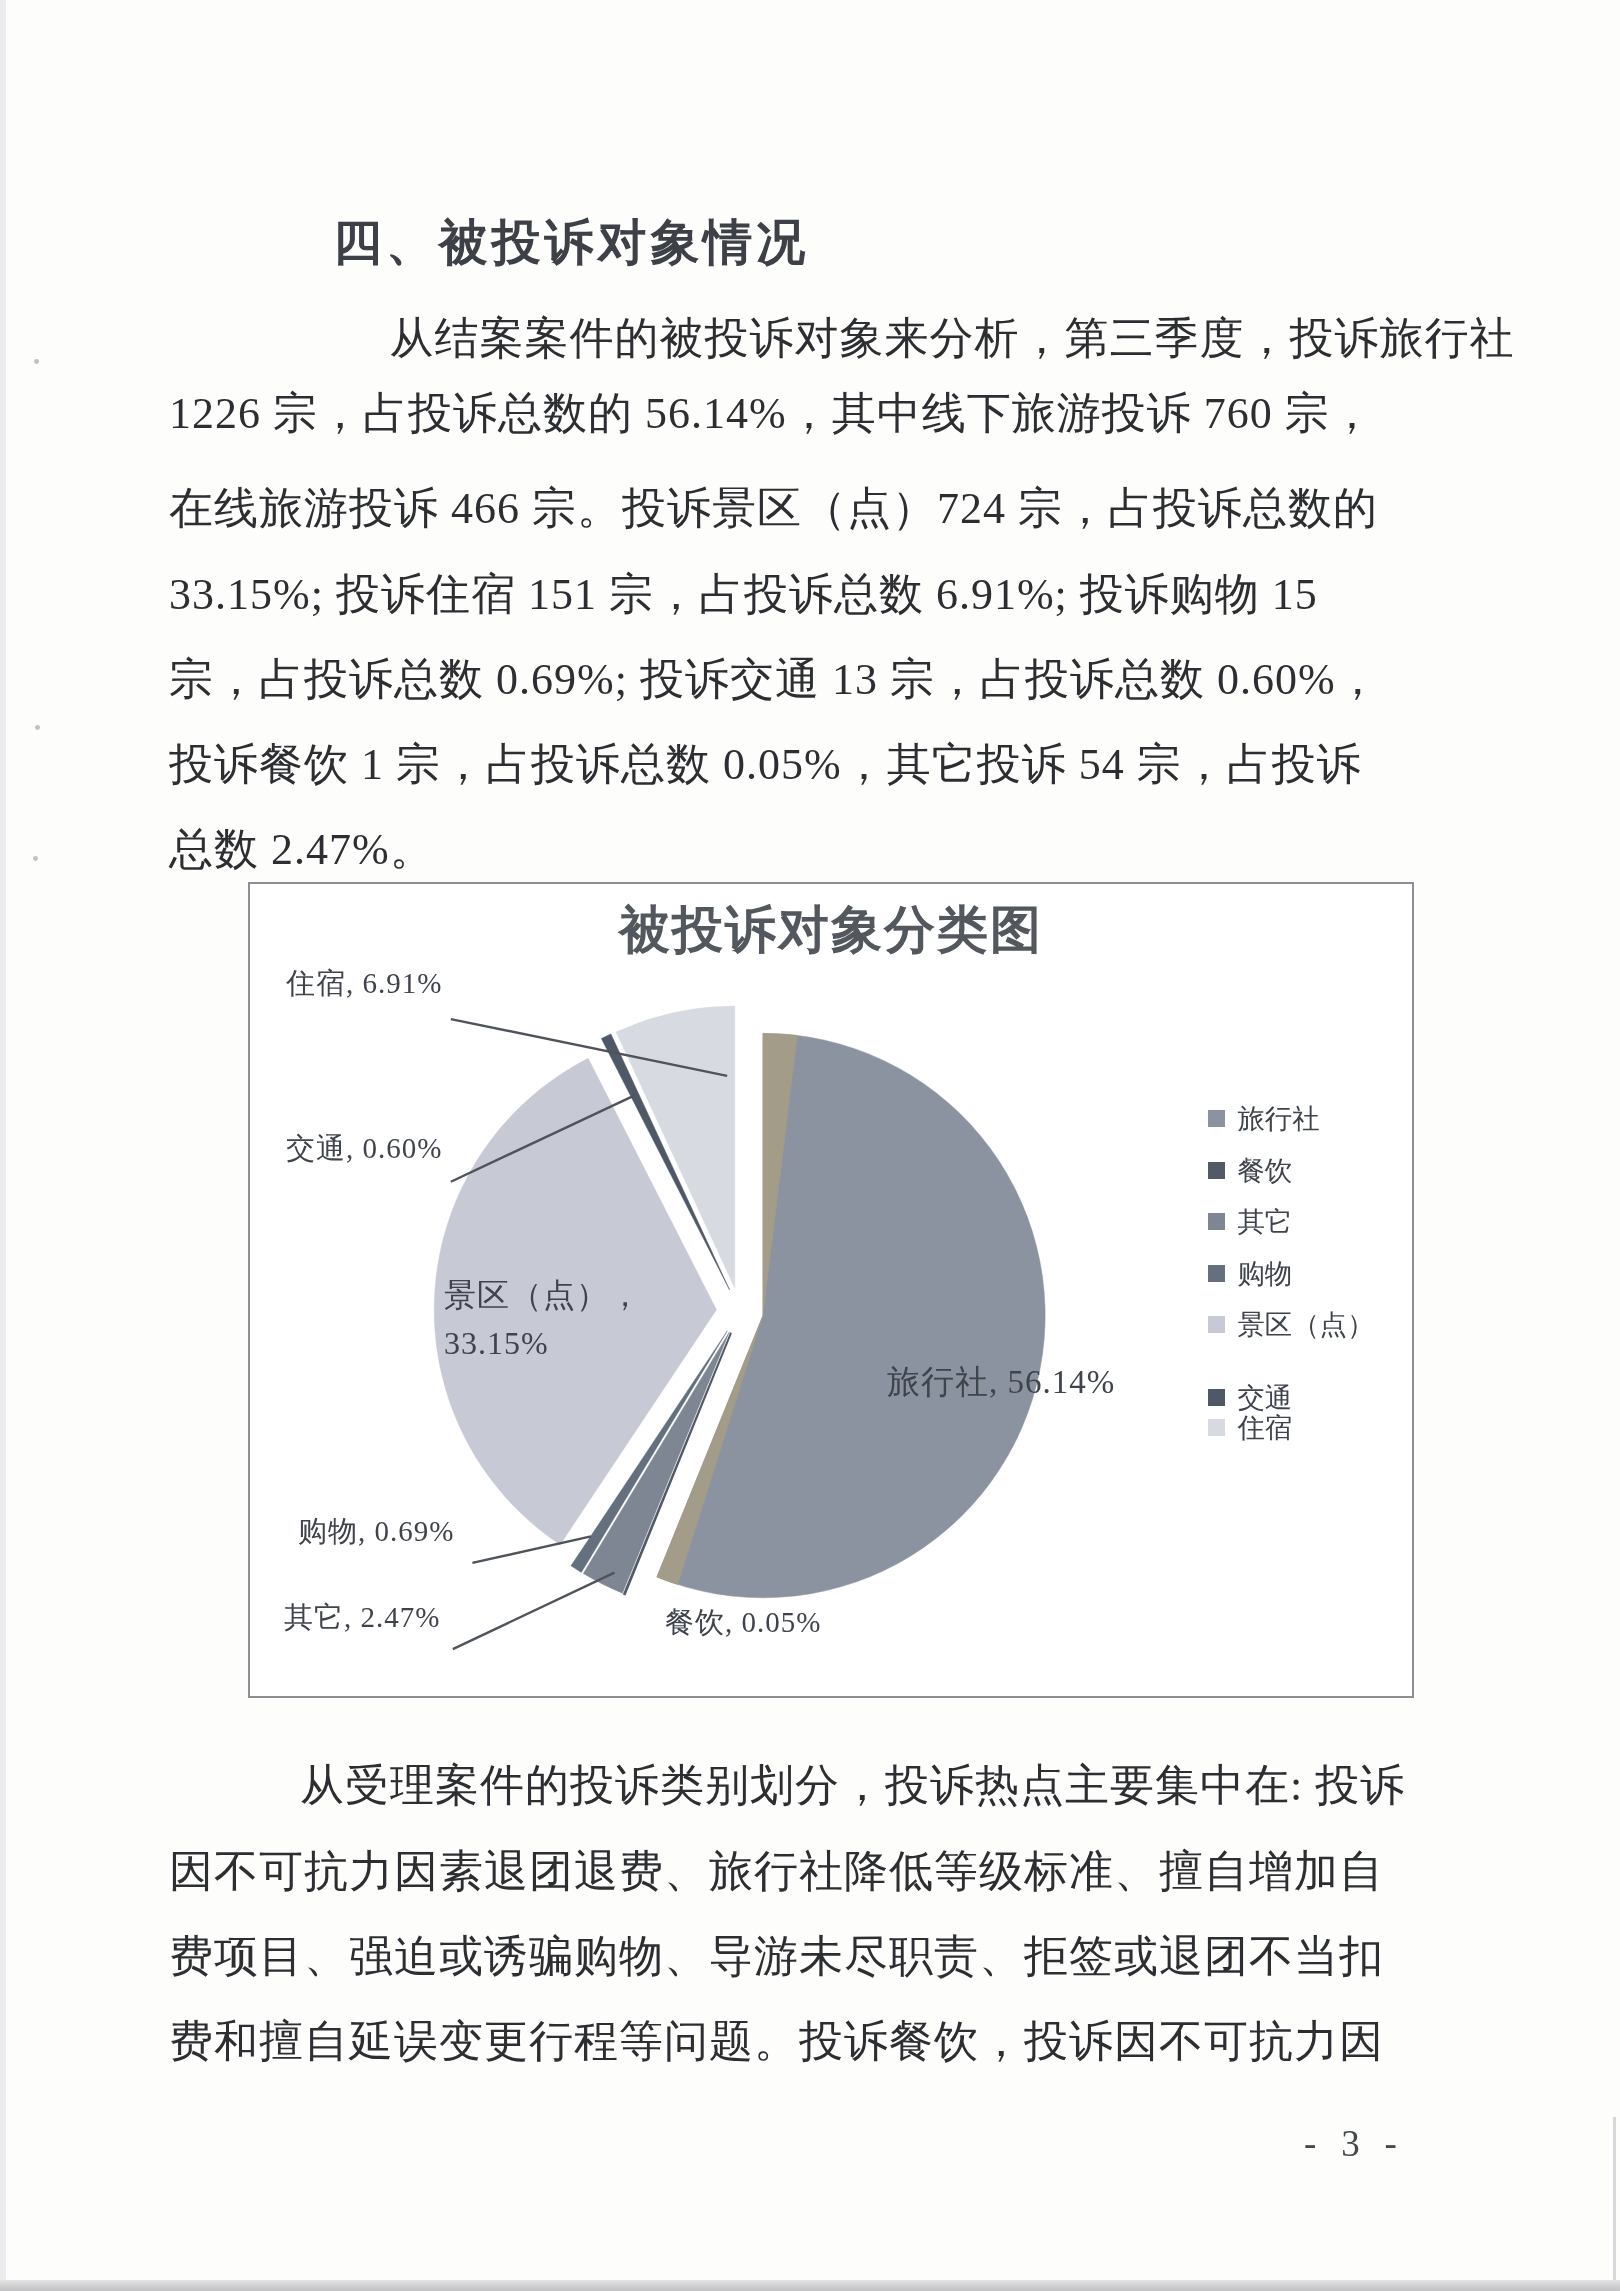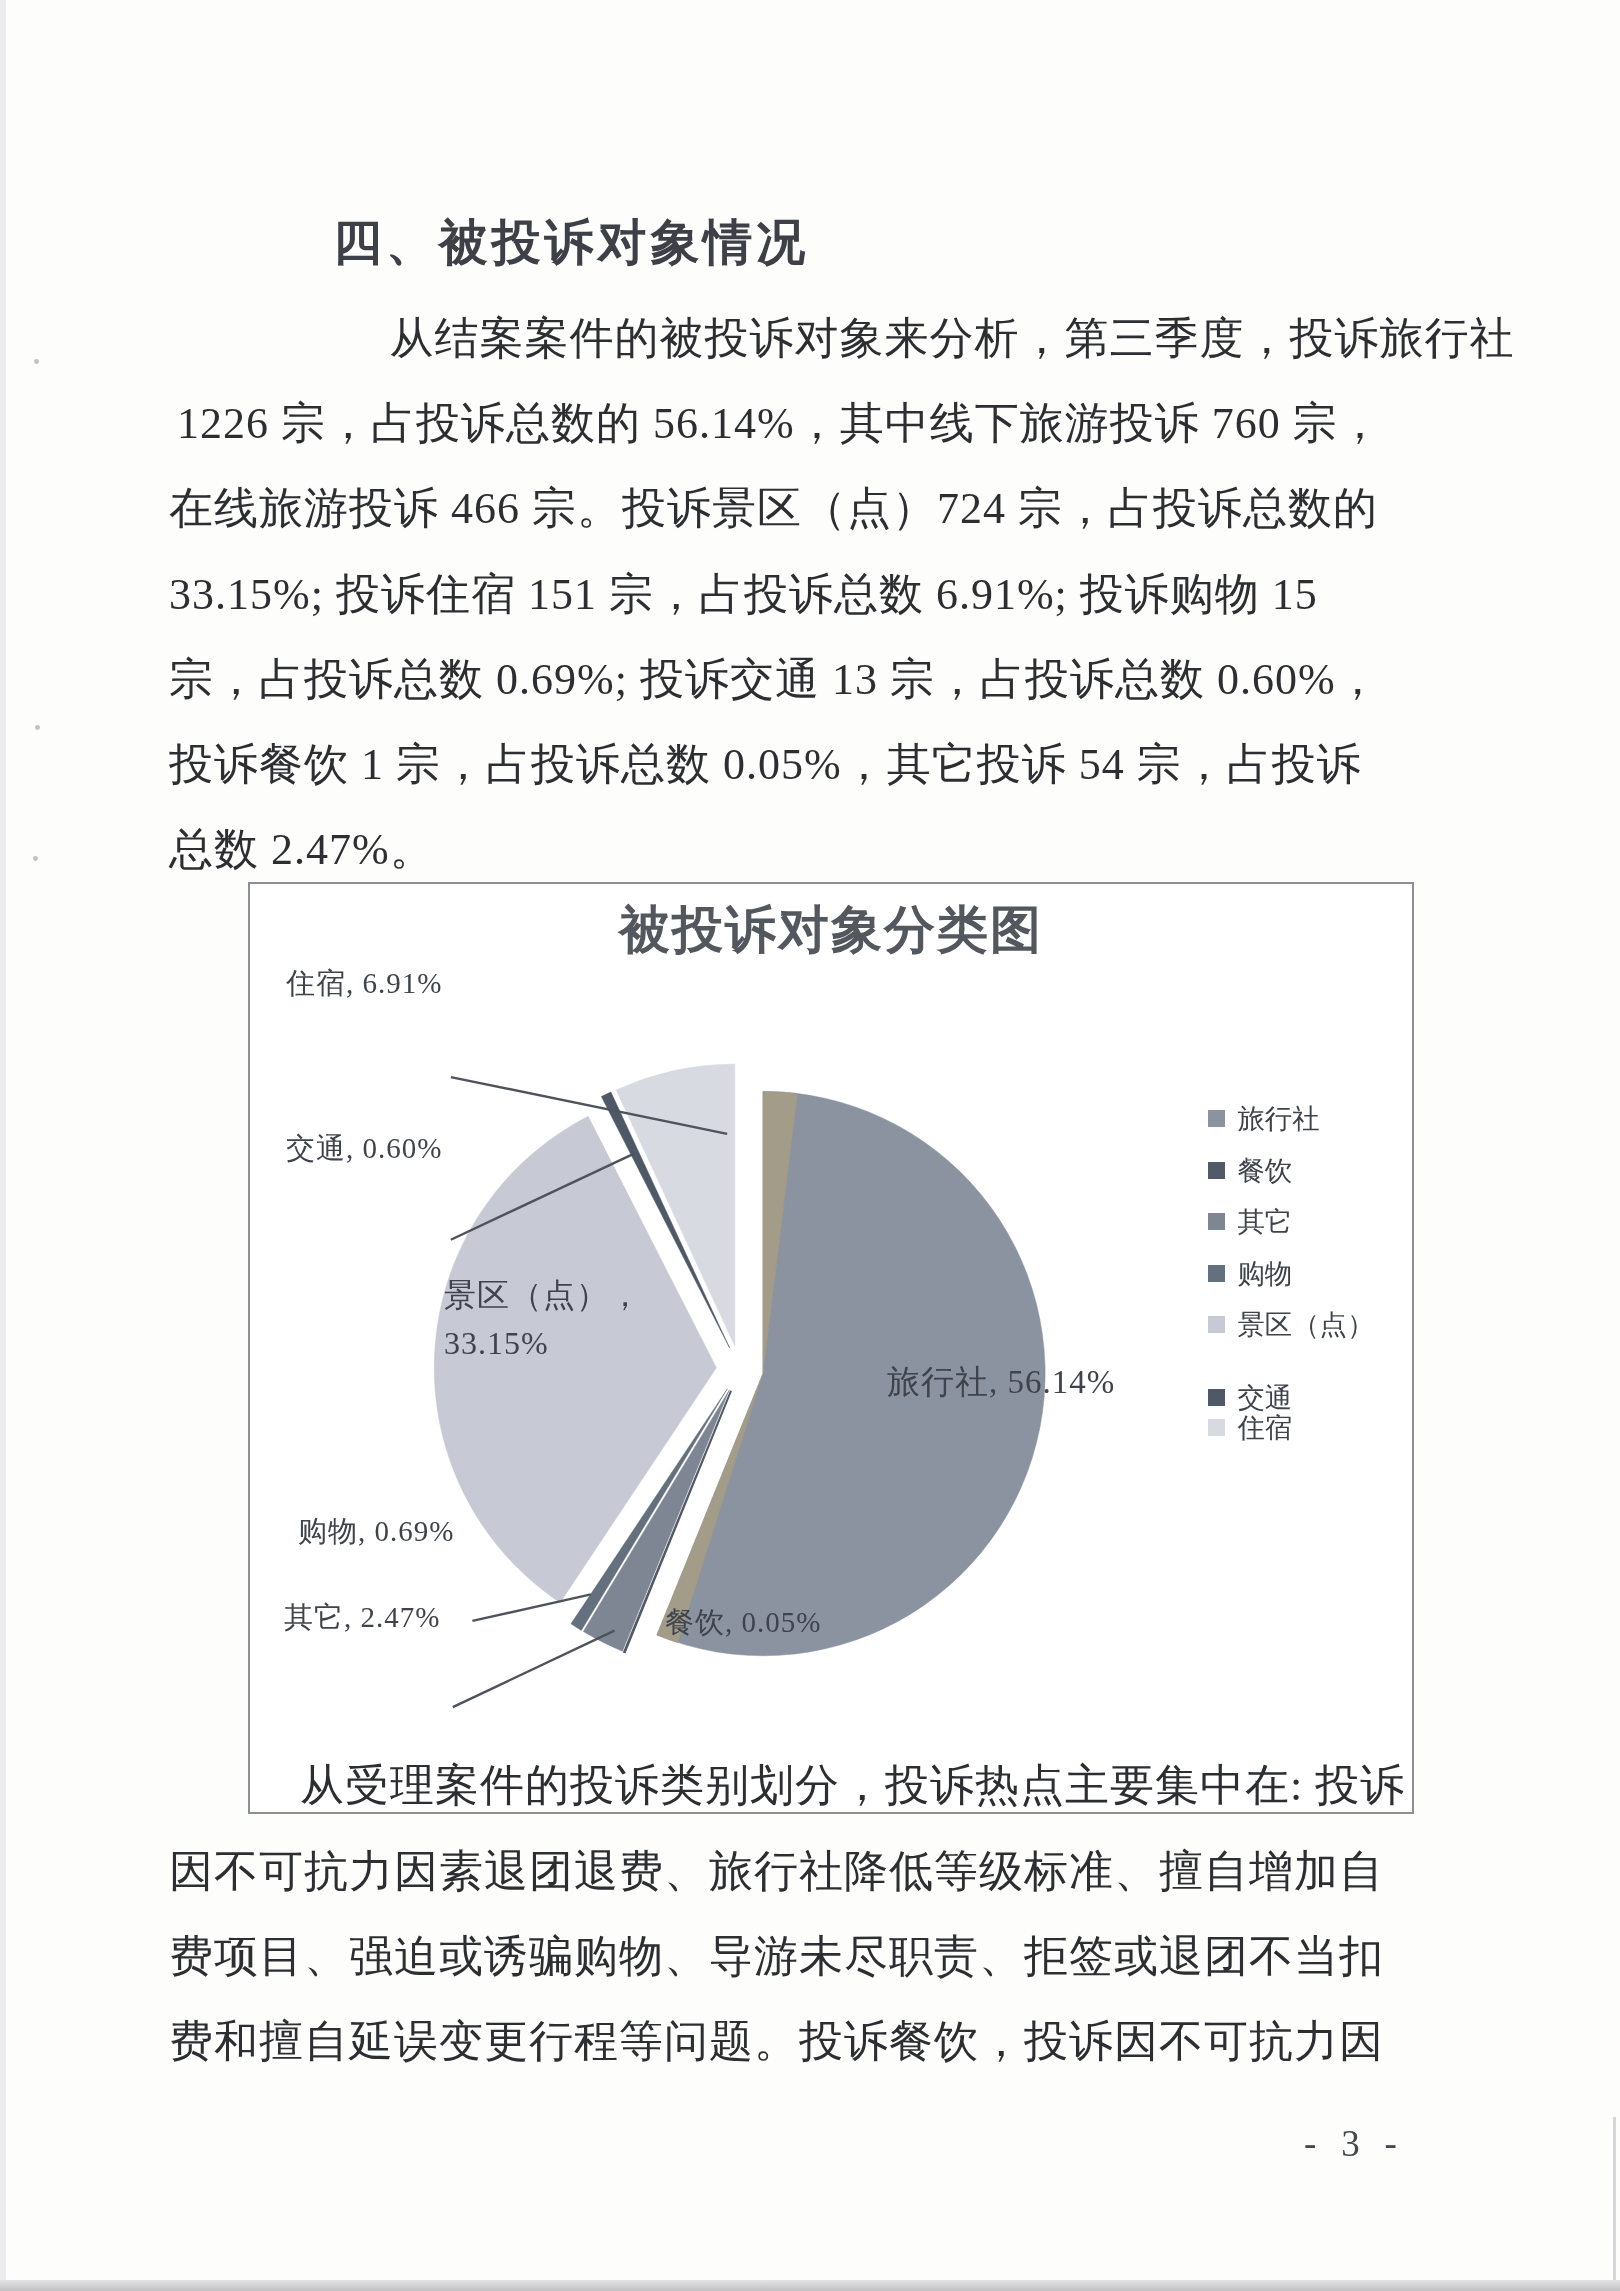--- a/index.html
+++ b/index.html
@@ -19,21 +19,21 @@
     font-weight:bold;font-size:49px;color:#3d4147;letter-spacing:3.9px;white-space:nowrap;
   }
   .bodyline{
     position:absolute;left:169px;width:1304px;height:85px;font-size:44px;line-height:59px;
     letter-spacing:1px;color:#2d2e32;white-space:nowrap;
   }
   .indent{padding-left:131px;}
 
   
   #chart{
-    position:absolute;left:248px;top:882px;width:1166px;height:932px;
+    position:absolute;left:248px;top:882px;width:1166px;height:816px;
     background:#fff;border:2px solid #8d9093;box-sizing:border-box;
   }
   #chart-title{
     position:absolute;left:0;top:11.8px;width:100%;text-align:center;
     font-size:51px;font-weight:bold;color:#53575e;letter-spacing:2px;
   }
   #pie-svg{position:absolute;left:0;top:0;width:100%;height:100%;}
   .callout{
     position:absolute;font-size:29px;color:#3f434c;white-space:nowrap;letter-spacing:1px;
   }
@@ -56,21 +56,21 @@
   <div class="edge-right"></div>
   <div class="edge-bottom"></div>
   <div class="speck" style="left:34px;top:359px;"></div>
   <div class="speck" style="left:35px;top:725px;"></div>
   <div class="speck" style="left:33px;top:856px;"></div>
 
   <div class="heading" style="top:210px;">四、被投诉对象情况</div>
 
   <div id="para1">
       <div class="bodyline indent" style="top: 309px; text-align: center;">从结案案件的被投诉对象来分析，第三季度，投诉旅行社</div>
-      <div class="bodyline" style="top: 394px; margin-left: 8px;">1226 宗，占投诉总数的 56.14%，其中线下旅游投诉 760 宗，</div>
+      <div class="bodyline" style="top: 384px;">1226 宗，占投诉总数的 56.14%，其中线下旅游投诉 760 宗，</div>
       <div class="bodyline" style="top: 479px;">在线旅游投诉 466 宗。投诉景区（点）724 宗，占投诉总数的</div>
       <div class="bodyline" style="top: 565px;">33.15%; 投诉住宿 151 宗，占投诉总数 6.91%; 投诉购物 15</div>
       <div class="bodyline" style="top: 650px;">宗，占投诉总数 0.69%; 投诉交通 13 宗，占投诉总数 0.60%，</div>
       <div class="bodyline" style="top: 735px;">投诉餐饮 1 宗，占投诉总数 0.05%，其它投诉 54 宗，占投诉</div>
       <div class="bodyline" style="top: 820px;">总数 2.47%。</div>
     </div>
 
   <div id="chart">
     <svg id="pie-svg" viewBox="0 0 1186 753">
         <path d="M 523.56 402.60 L 523.56 114.60 A 288 288 0 1 1 415.28 669.47 Z" fill="#8b93a0" stroke="#8b93a0" stroke-width="0.5"></path>

